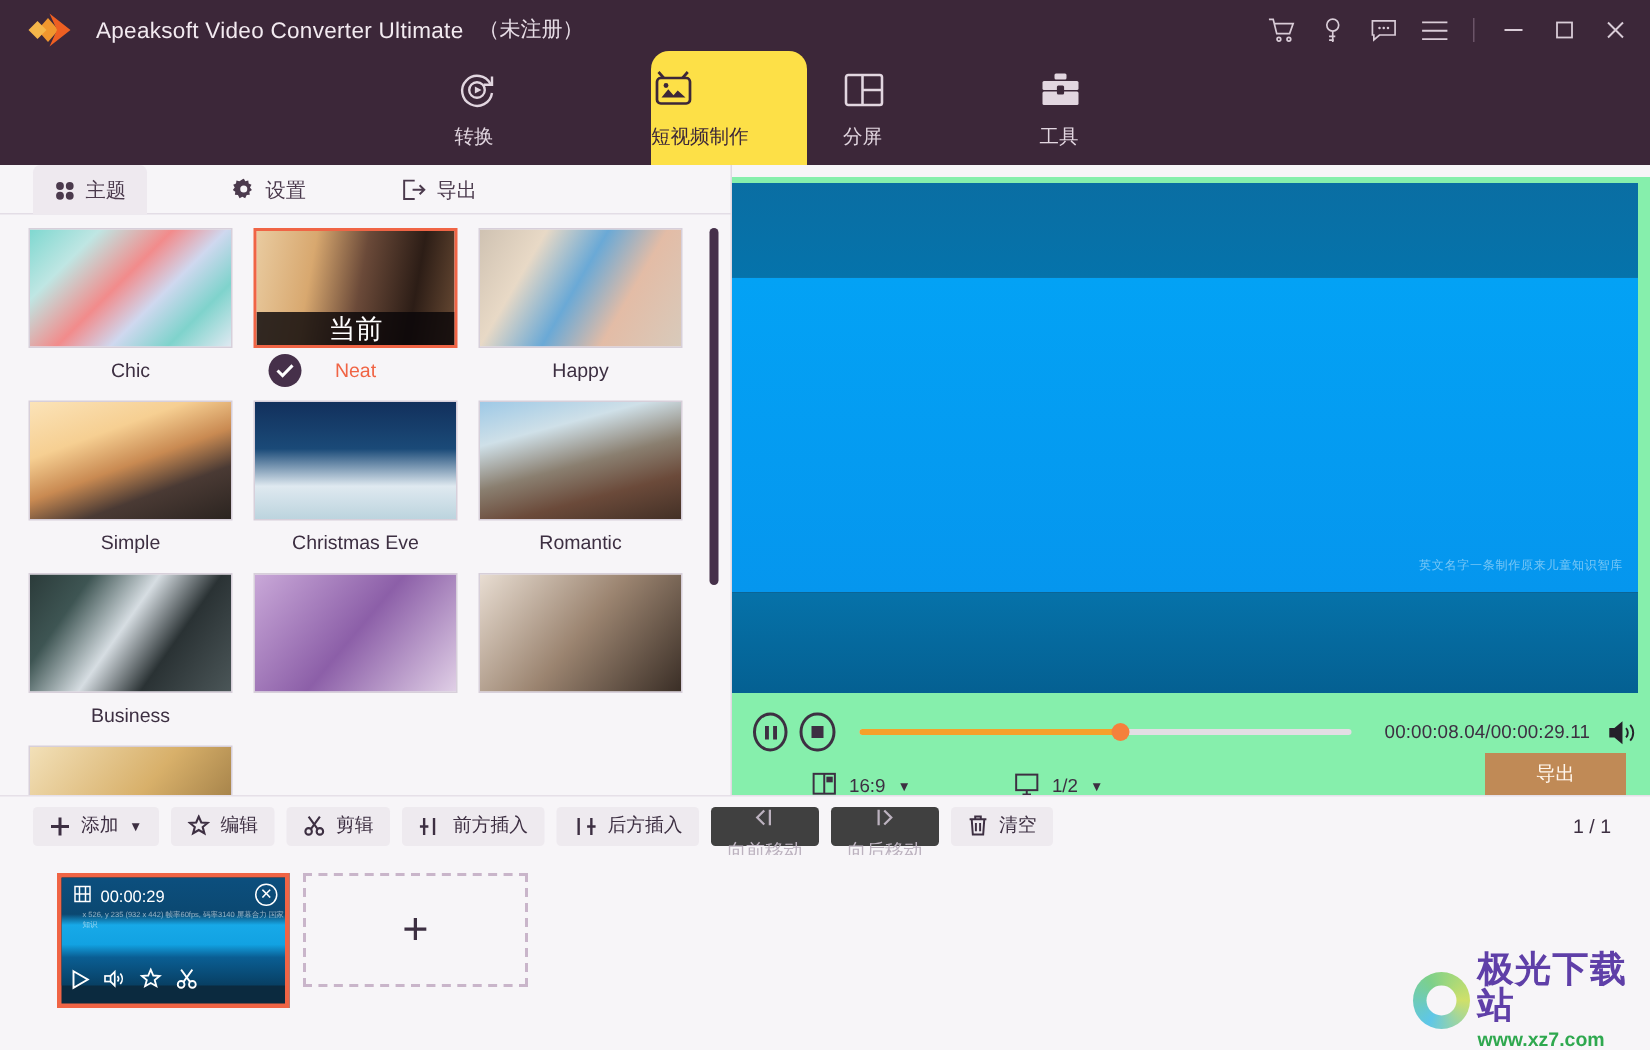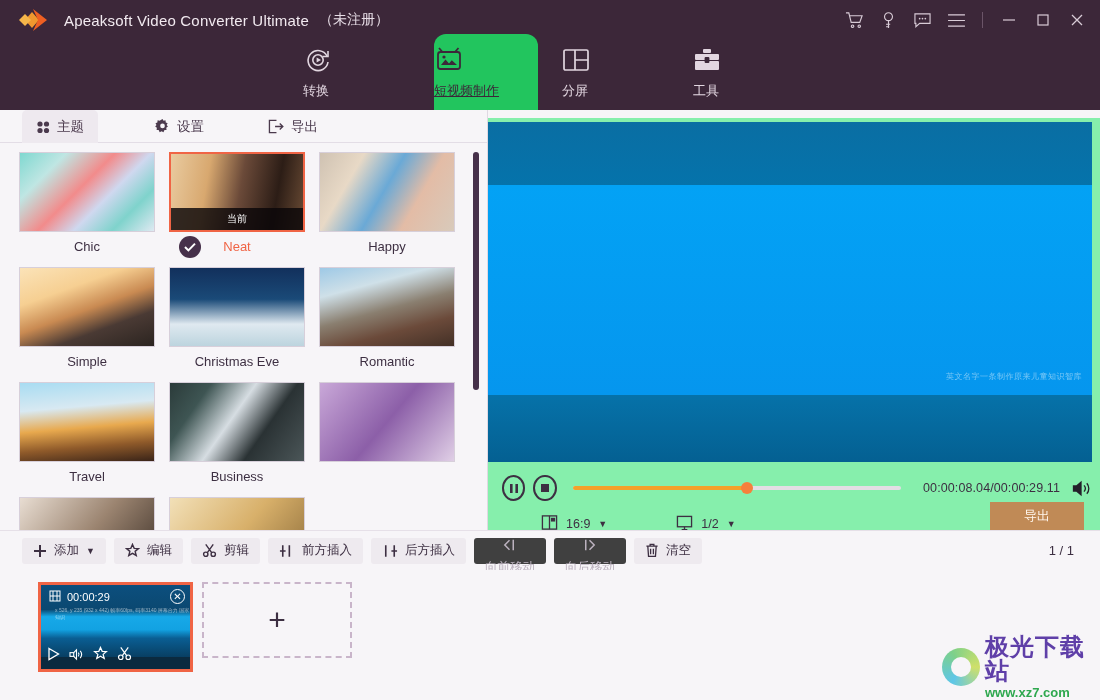--- a/index.html
+++ b/index.html
@@ -39,23 +39,22 @@
   .navbar {
     position: absolute; left: 0; top: 34px; width: 1100px; height: 76px;
   }
   .navtab {
     position: absolute; top: 0; width: 104px; height: 76px;
     display: flex; flex-direction: column; align-items: flex-start;
     justify-content: center; gap: 7px;
     color: #e2d6e0; font-size: 13px;
   }
   .navtab.active {
-    background: #22c55e; color: #3c2739;
+    background: #fde047; color: #3c2739;
     border-radius: 12px 12px 0 0;
-    text-decoration: underline;
   }
   .navtab .nicon { height: 30px; display: flex; align-items: center; }
 
   
   .content {
     position: absolute; left: 0; top: 110px; width: 1100px; height: 420px;
     background: #f7f5f8;
   }
 
   
@@ -86,21 +85,21 @@
     width: 136px; margin-right: 14px; margin-bottom: 7px;
     position: relative;
   }
   .theme .thumb {
     width: 136px; height: 80px; border: 1px solid #d7cfda;
     position: relative; overflow: hidden; background: #ccc;
   }
   .theme.sel .thumb { border: 2px solid #f06445; }
   .thumb .curlabel {
     position: absolute; left: 0; right: 0; bottom: 0; height: 22px;
-    background: rgba(10,6,9,.82); color: #fff; font-size: 10px;
+    background: rgba(10,6,9,.82); color: #fff; font-size: 18px;
     display: flex; align-items: center; justify-content: center;
   }
   .theme .cap {
     height: 28px; display: flex; align-items: center; justify-content: center;
     font-size: 13px; color: #3d2f42;
   }
   .theme.sel .cap { color: #f06445; }
   .checkmark {
     position: absolute; left: 10px; top: 84px; width: 22px; height: 22px;
     border-radius: 50%; background: #46304a; color: #fff;
@@ -428,24 +427,20 @@
             </div>
             <div class="theme">
               <div class="thumb" style="background: linear-gradient(rgb(18, 48, 92) 0%, rgb(26, 74, 120) 40%, rgb(223, 233, 240) 72%, rgb(188, 212, 222) 100%);"></div>
               <div class="cap">Christmas Eve</div>
             </div>
             <div class="theme">
               <div class="thumb" style="background: linear-gradient(165deg, rgb(158, 201, 230) 0%, rgb(207, 224, 232) 26%, rgb(138, 127, 112) 52%, rgb(107, 74, 58) 74%, rgb(67, 48, 38) 100%);"></div>
               <div class="cap">Romantic</div>
             </div>
             <div class="theme">
-              <div class="thumb" style="background: linear-gradient(175deg, rgb(168, 220, 242) 0%, rgb(216, 233, 242) 32%, rgb(232, 169, 78) 56%, rgb(143, 90, 42) 78%, rgb(58, 36, 24) 100%);"></div>
-              <div class="cap">Travel</div>
-            </div>
-            <div class="theme">
               <div class="thumb" style="background: linear-gradient(125deg, rgb(43, 59, 58) 0%, rgb(62, 85, 83) 22%, rgb(214, 221, 226) 46%, rgb(42, 50, 52) 68%, rgb(75, 86, 88) 100%);"></div>
               <div class="cap">Business</div>
             </div>
             <div class="theme">
               <div class="thumb" style="background:linear-gradient(130deg,#c9a8d8,#8c5fa8,#e0cfe6)"></div>
             </div>
             <div class="theme">
               <div class="thumb" style="background:linear-gradient(130deg,#e8ddd2,#9b8470,#3a2e26)"></div>
             </div>
             <div class="theme">

